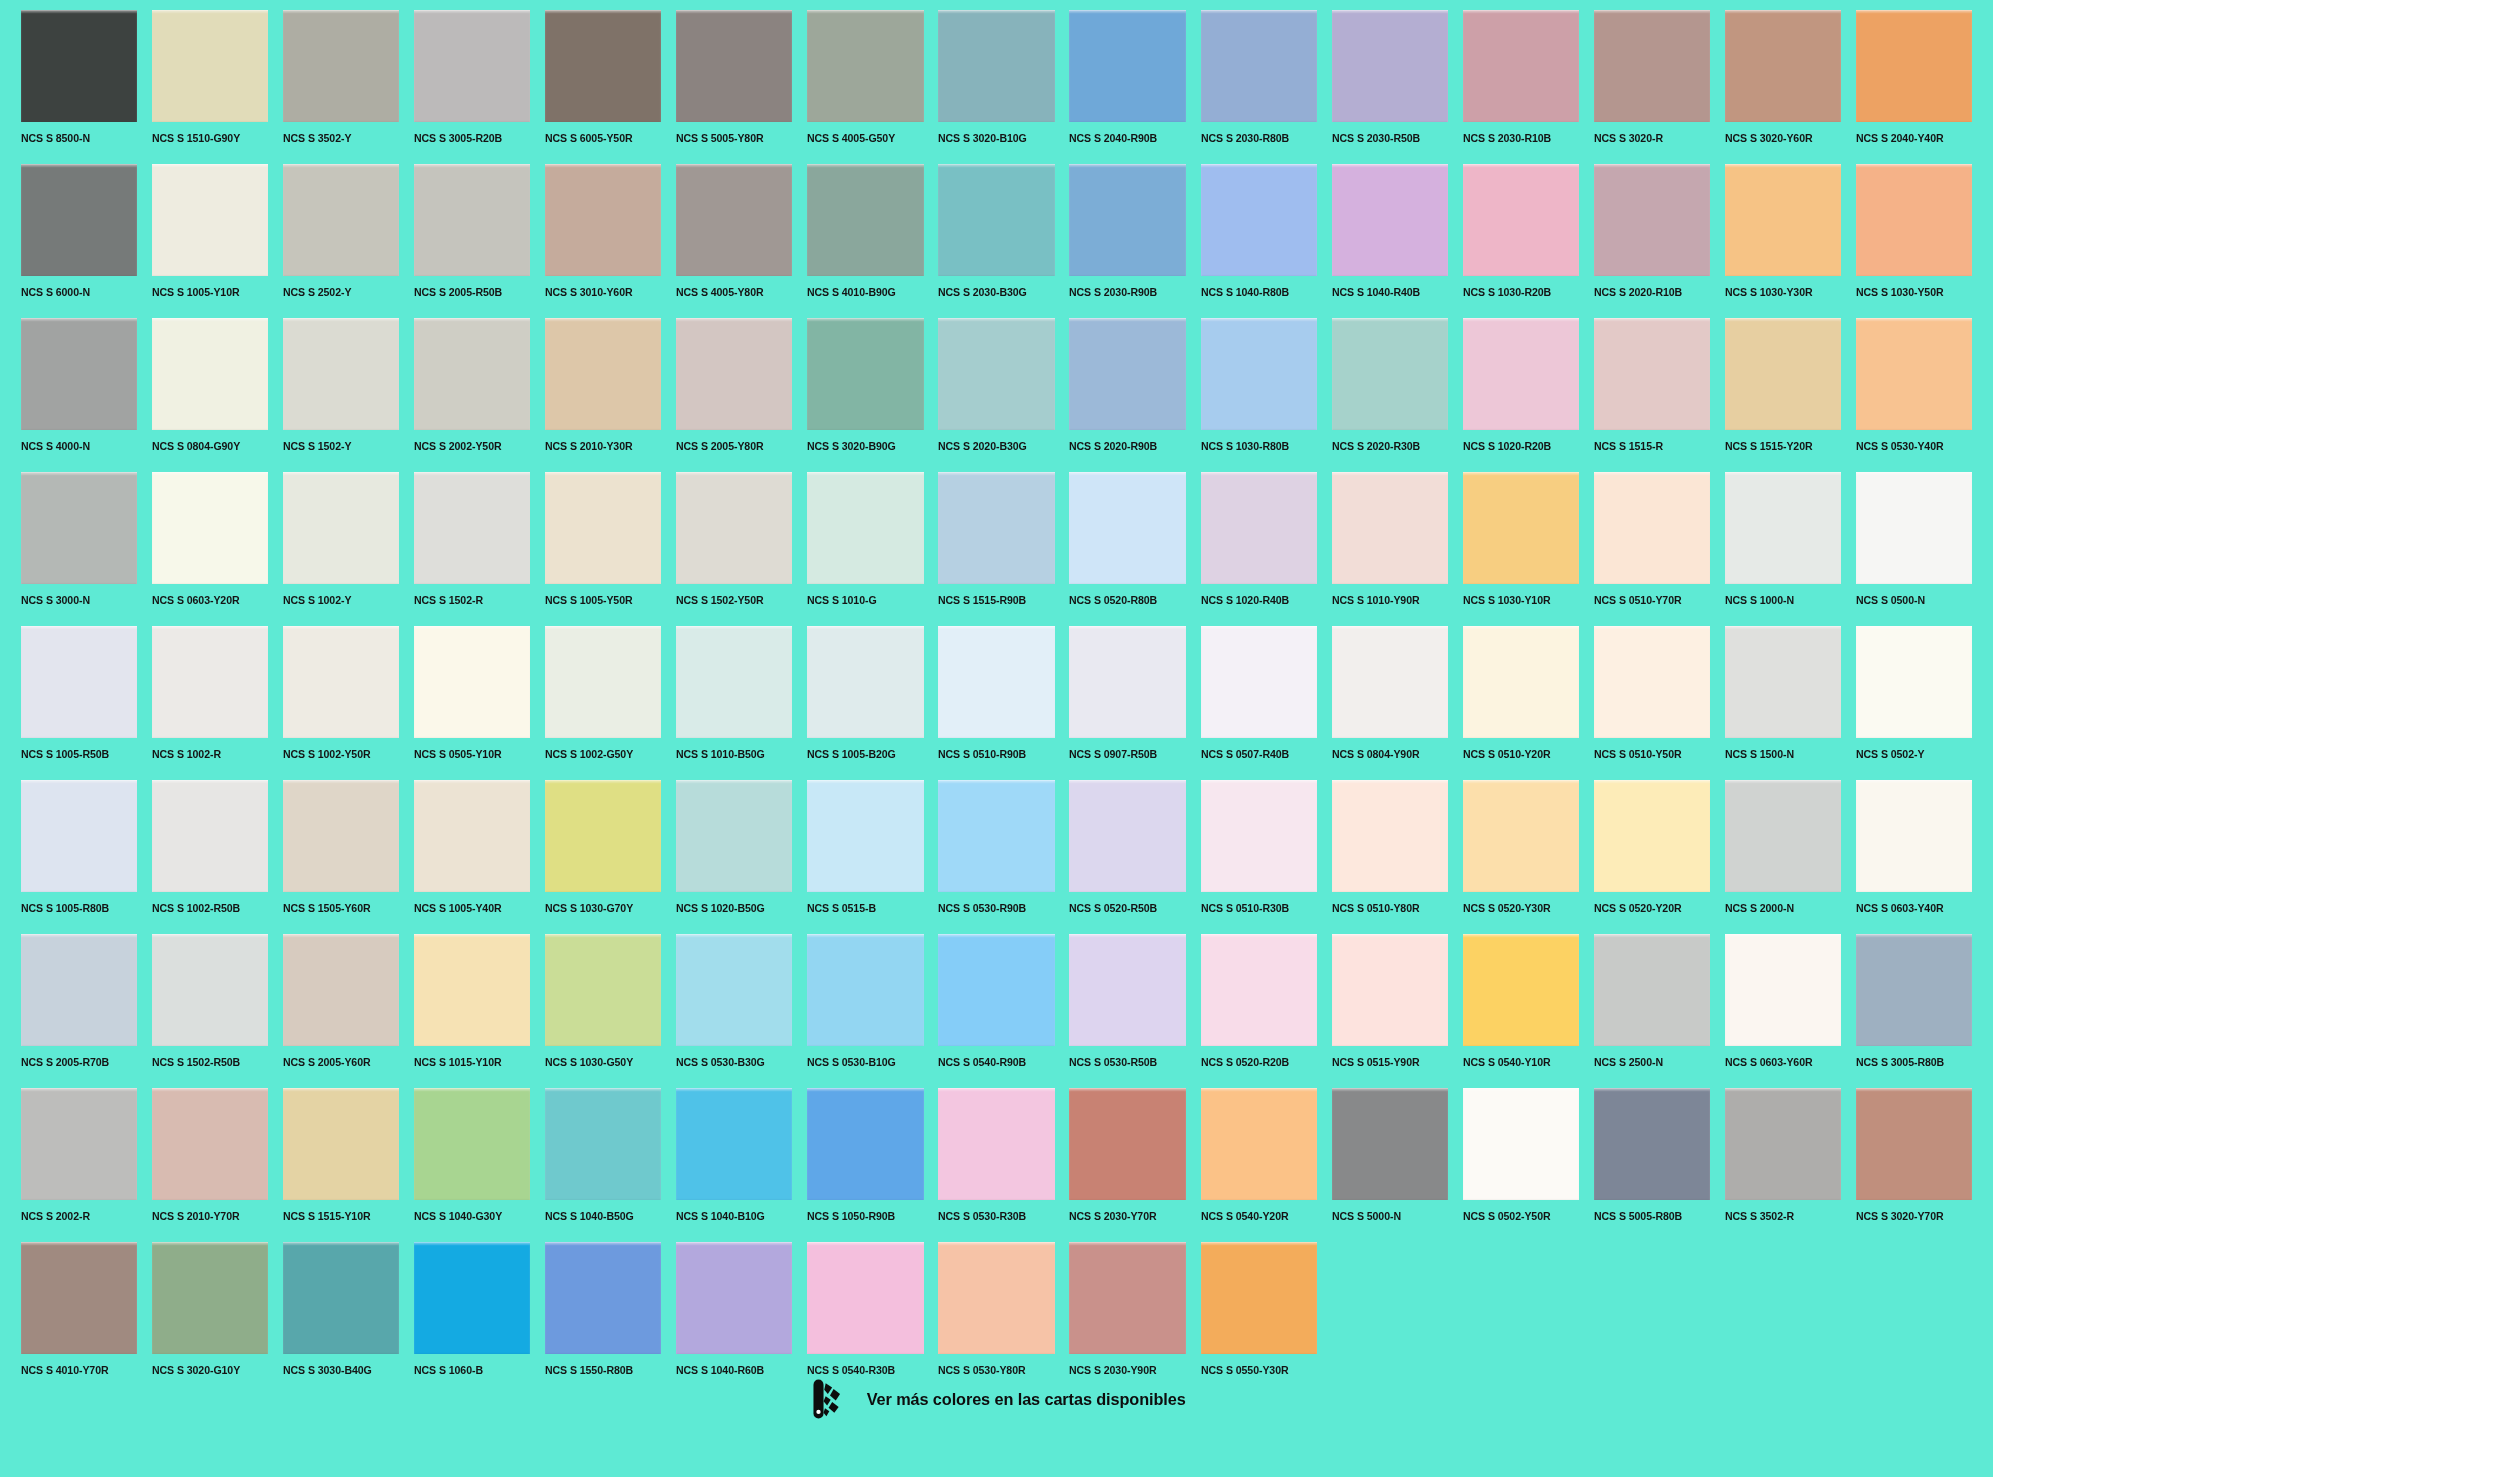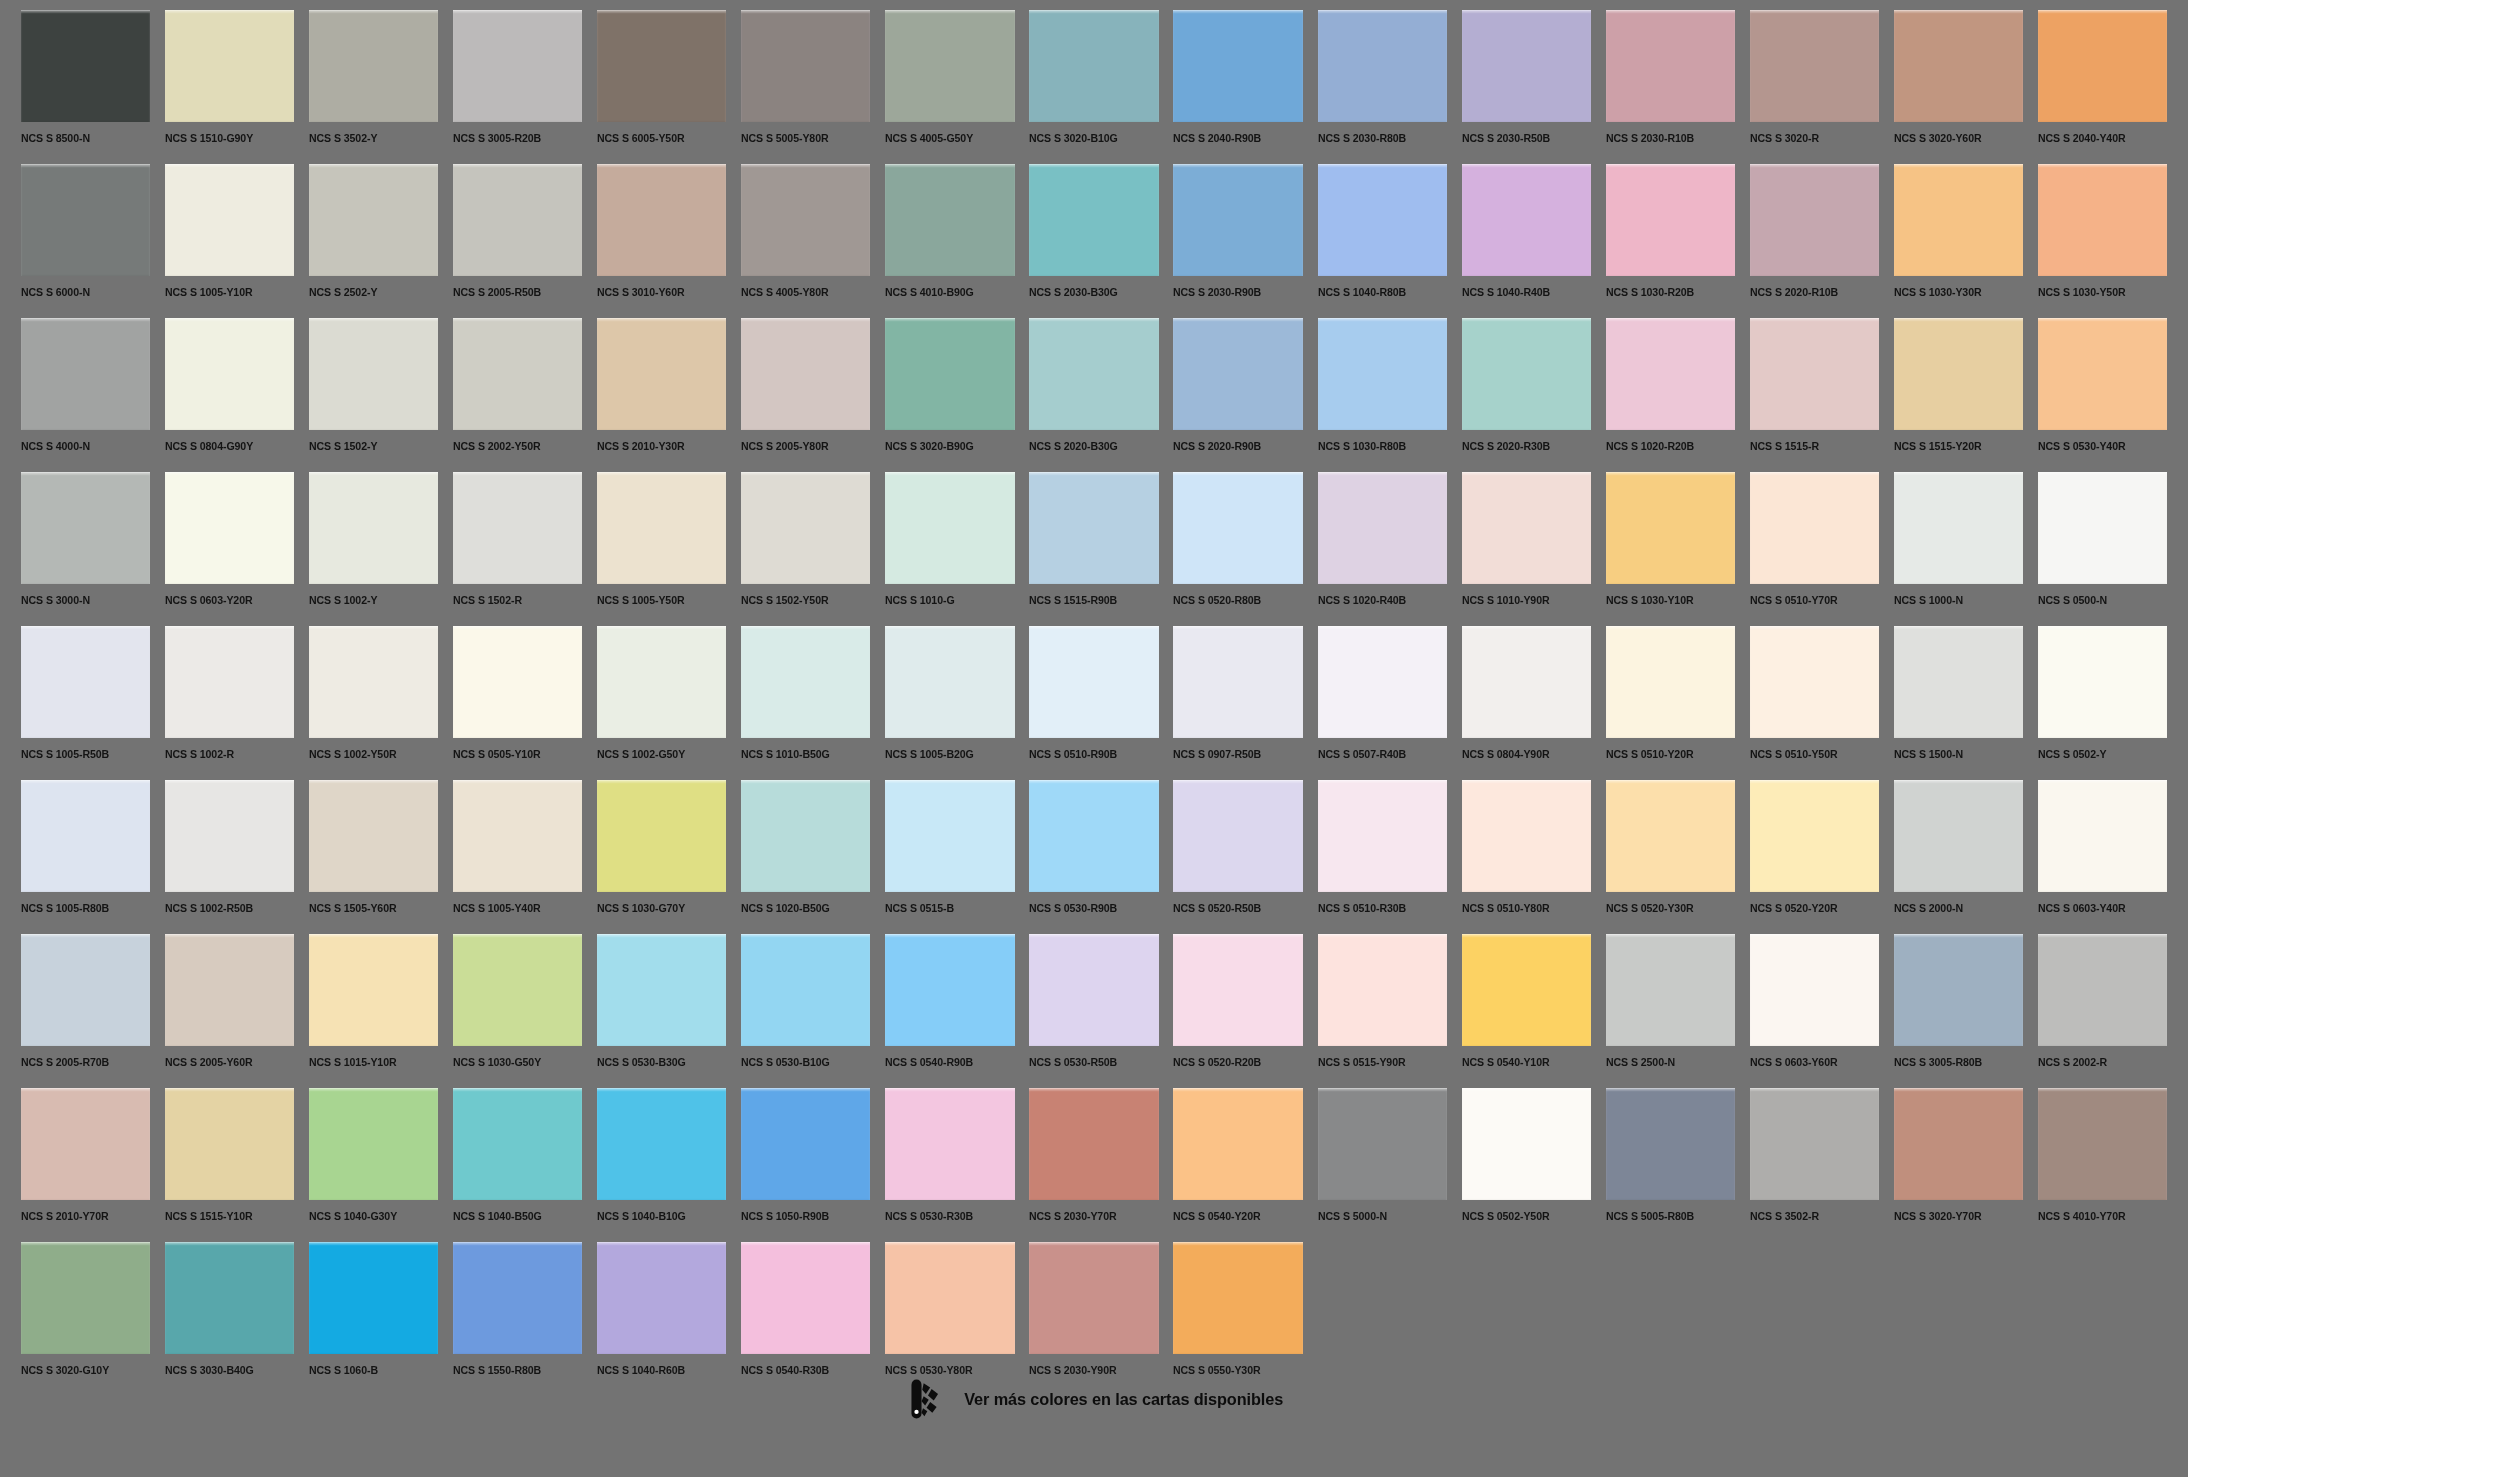--- a/index.html
+++ b/index.html
@@ -9,26 +9,26 @@
     background: #ffffff;
   }
   body {
     width: 2500px;
     height: 1477px;
     font-family: "Liberation Sans", sans-serif;
     color: #111111;
     overflow: hidden;
   }
   #chart-root {
-    width: 2188px;
+    width: 1993px;
     height: 1477px;
     position: relative;
     box-sizing: border-box;
     padding: 10.3px 20.7px 0 20.7px;
-    background: #737373;
+    background: #5eead4;
   }
   .swatch-grid {
     display: grid;
     grid-template-columns: repeat(15, 1fr);
     column-gap: 14.8px;
     row-gap: 0px;
     width: 100%;
   }
   .swatch-cell {
     display: flex;
@@ -442,20 +442,24 @@
         <div class="swatch-chip" style="background-color: rgb(208, 211, 209);"></div>
         <div class="swatch-label">NCS S 2000-N</div>
       </div>
       <div class="swatch-cell">
         <div class="swatch-chip" style="background-color: rgb(250, 247, 239);"></div>
         <div class="swatch-label">NCS S 0603-Y40R</div>
       </div>
       <div class="swatch-cell">
         <div class="swatch-chip" style="background-color: rgb(199, 210, 220);"></div>
         <div class="swatch-label">NCS S 2005-R70B</div>
+      </div>
+      <div class="swatch-cell">
+        <div class="swatch-chip" style="background-color: rgb(219, 223, 221);"></div>
+        <div class="swatch-label">NCS S 1502-R50B</div>
       </div>
       <div class="swatch-cell">
         <div class="swatch-chip" style="background-color: rgb(215, 203, 191);"></div>
         <div class="swatch-label">NCS S 2005-Y60R</div>
       </div>
       <div class="swatch-cell">
         <div class="swatch-chip" style="background-color: rgb(246, 226, 180);"></div>
         <div class="swatch-label">NCS S 1015-Y10R</div>
       </div>
       <div class="swatch-cell">

